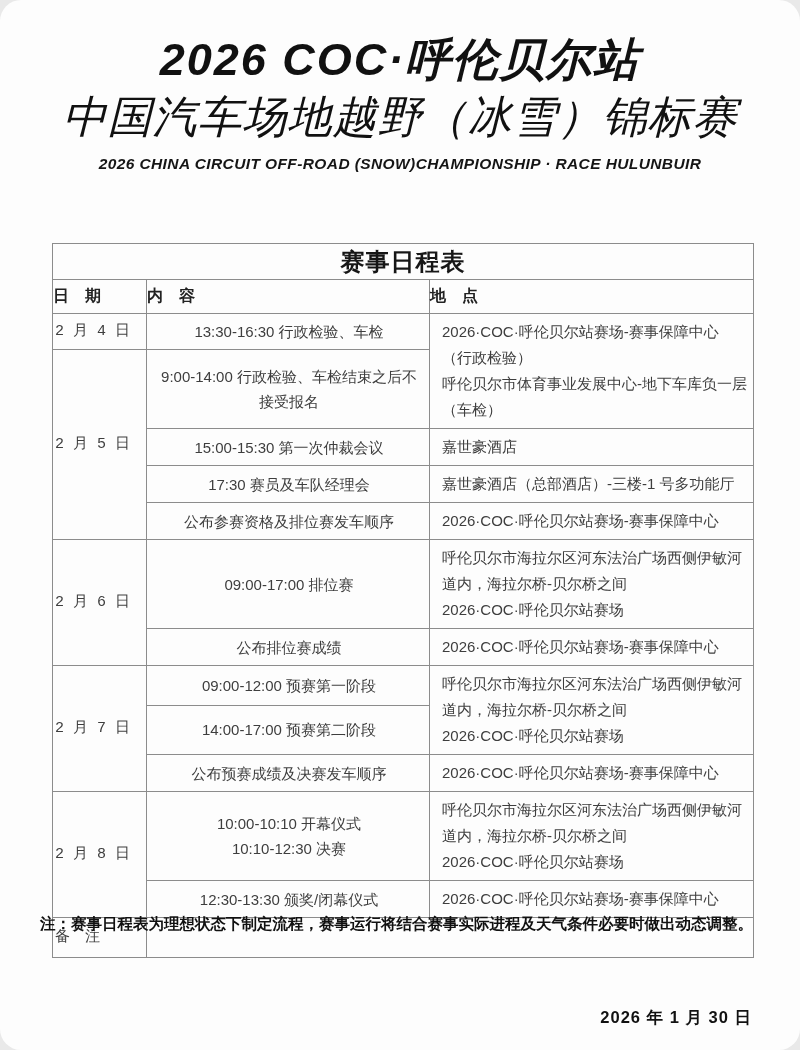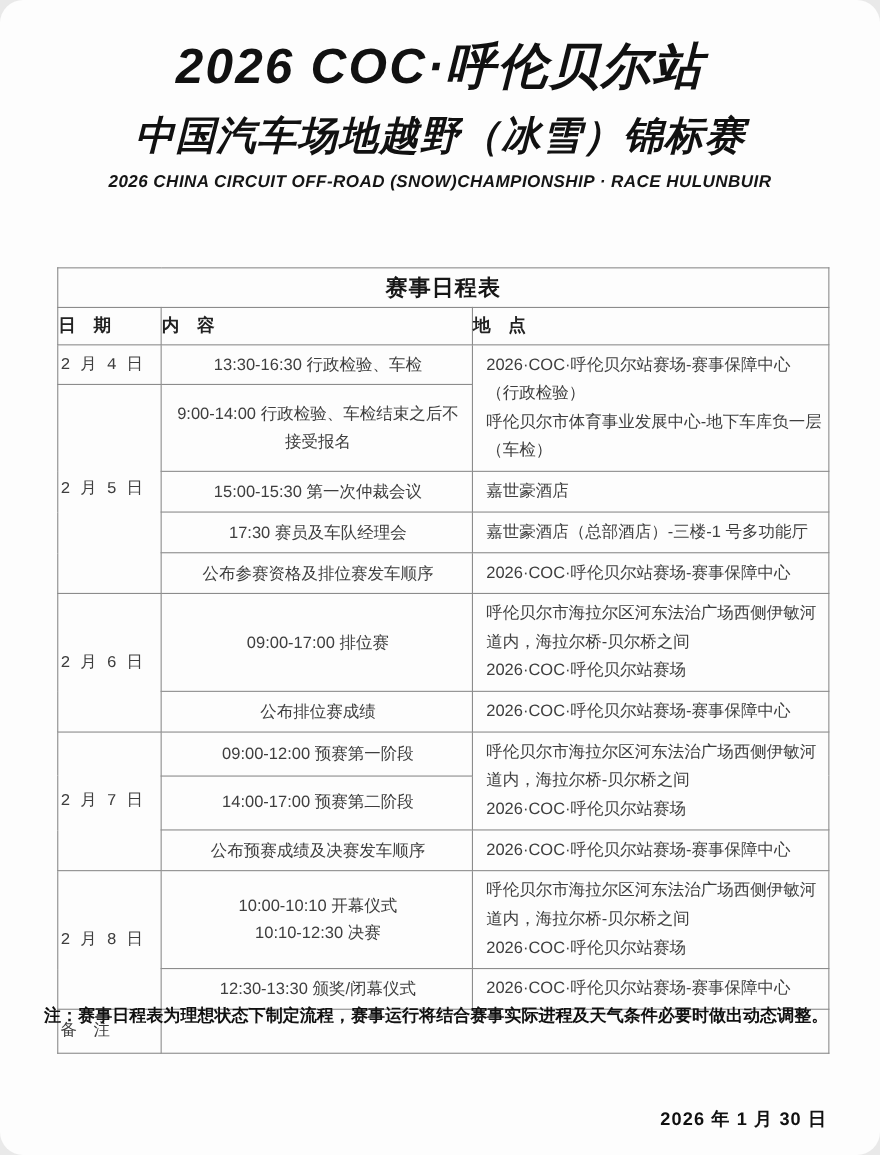--- a/index.html
+++ b/index.html
@@ -24,26 +24,26 @@
     color: #111;
   }
   .doc-title-cn1 {
     font-size: 45px;
     font-weight: 800;
     font-style: italic;
     letter-spacing: 2px;
     line-height: 1.05;
   }
   .doc-title-cn2 {
-    font-size: 36px;
-    font-weight: 700;
+    font-size: 44px;
+    font-weight: 400;
     font-style: italic;
     letter-spacing: 1px;
     line-height: 1.05;
-    margin-top: 21px;
+    margin-top: 11px;
   }
   .doc-title-en {
     font-size: 15.5px;
     font-weight: 700;
     font-style: italic;
     letter-spacing: 0.4px;
     margin-top: 15px;
     color: #151515;
   }
 
@@ -71,21 +71,21 @@
 
   table.schedule td, table.schedule th {
     border: 1px solid #8c8c8c;
     vertical-align: middle;
     font-weight: normal;
   }
 
   tr.title-row { height: 36px; }
   tr.title-row td {
     text-align: center;
-    font-size: 20px;
+    font-size: 24px;
     font-weight: 700;
     color: #161616;
     letter-spacing: 1px;
   }
   tr.cols-row { height: 34px; }
   tr.cols-row td {
     text-align: left;
     font-size: 16px;
     font-weight: 700;
     color: #222;

